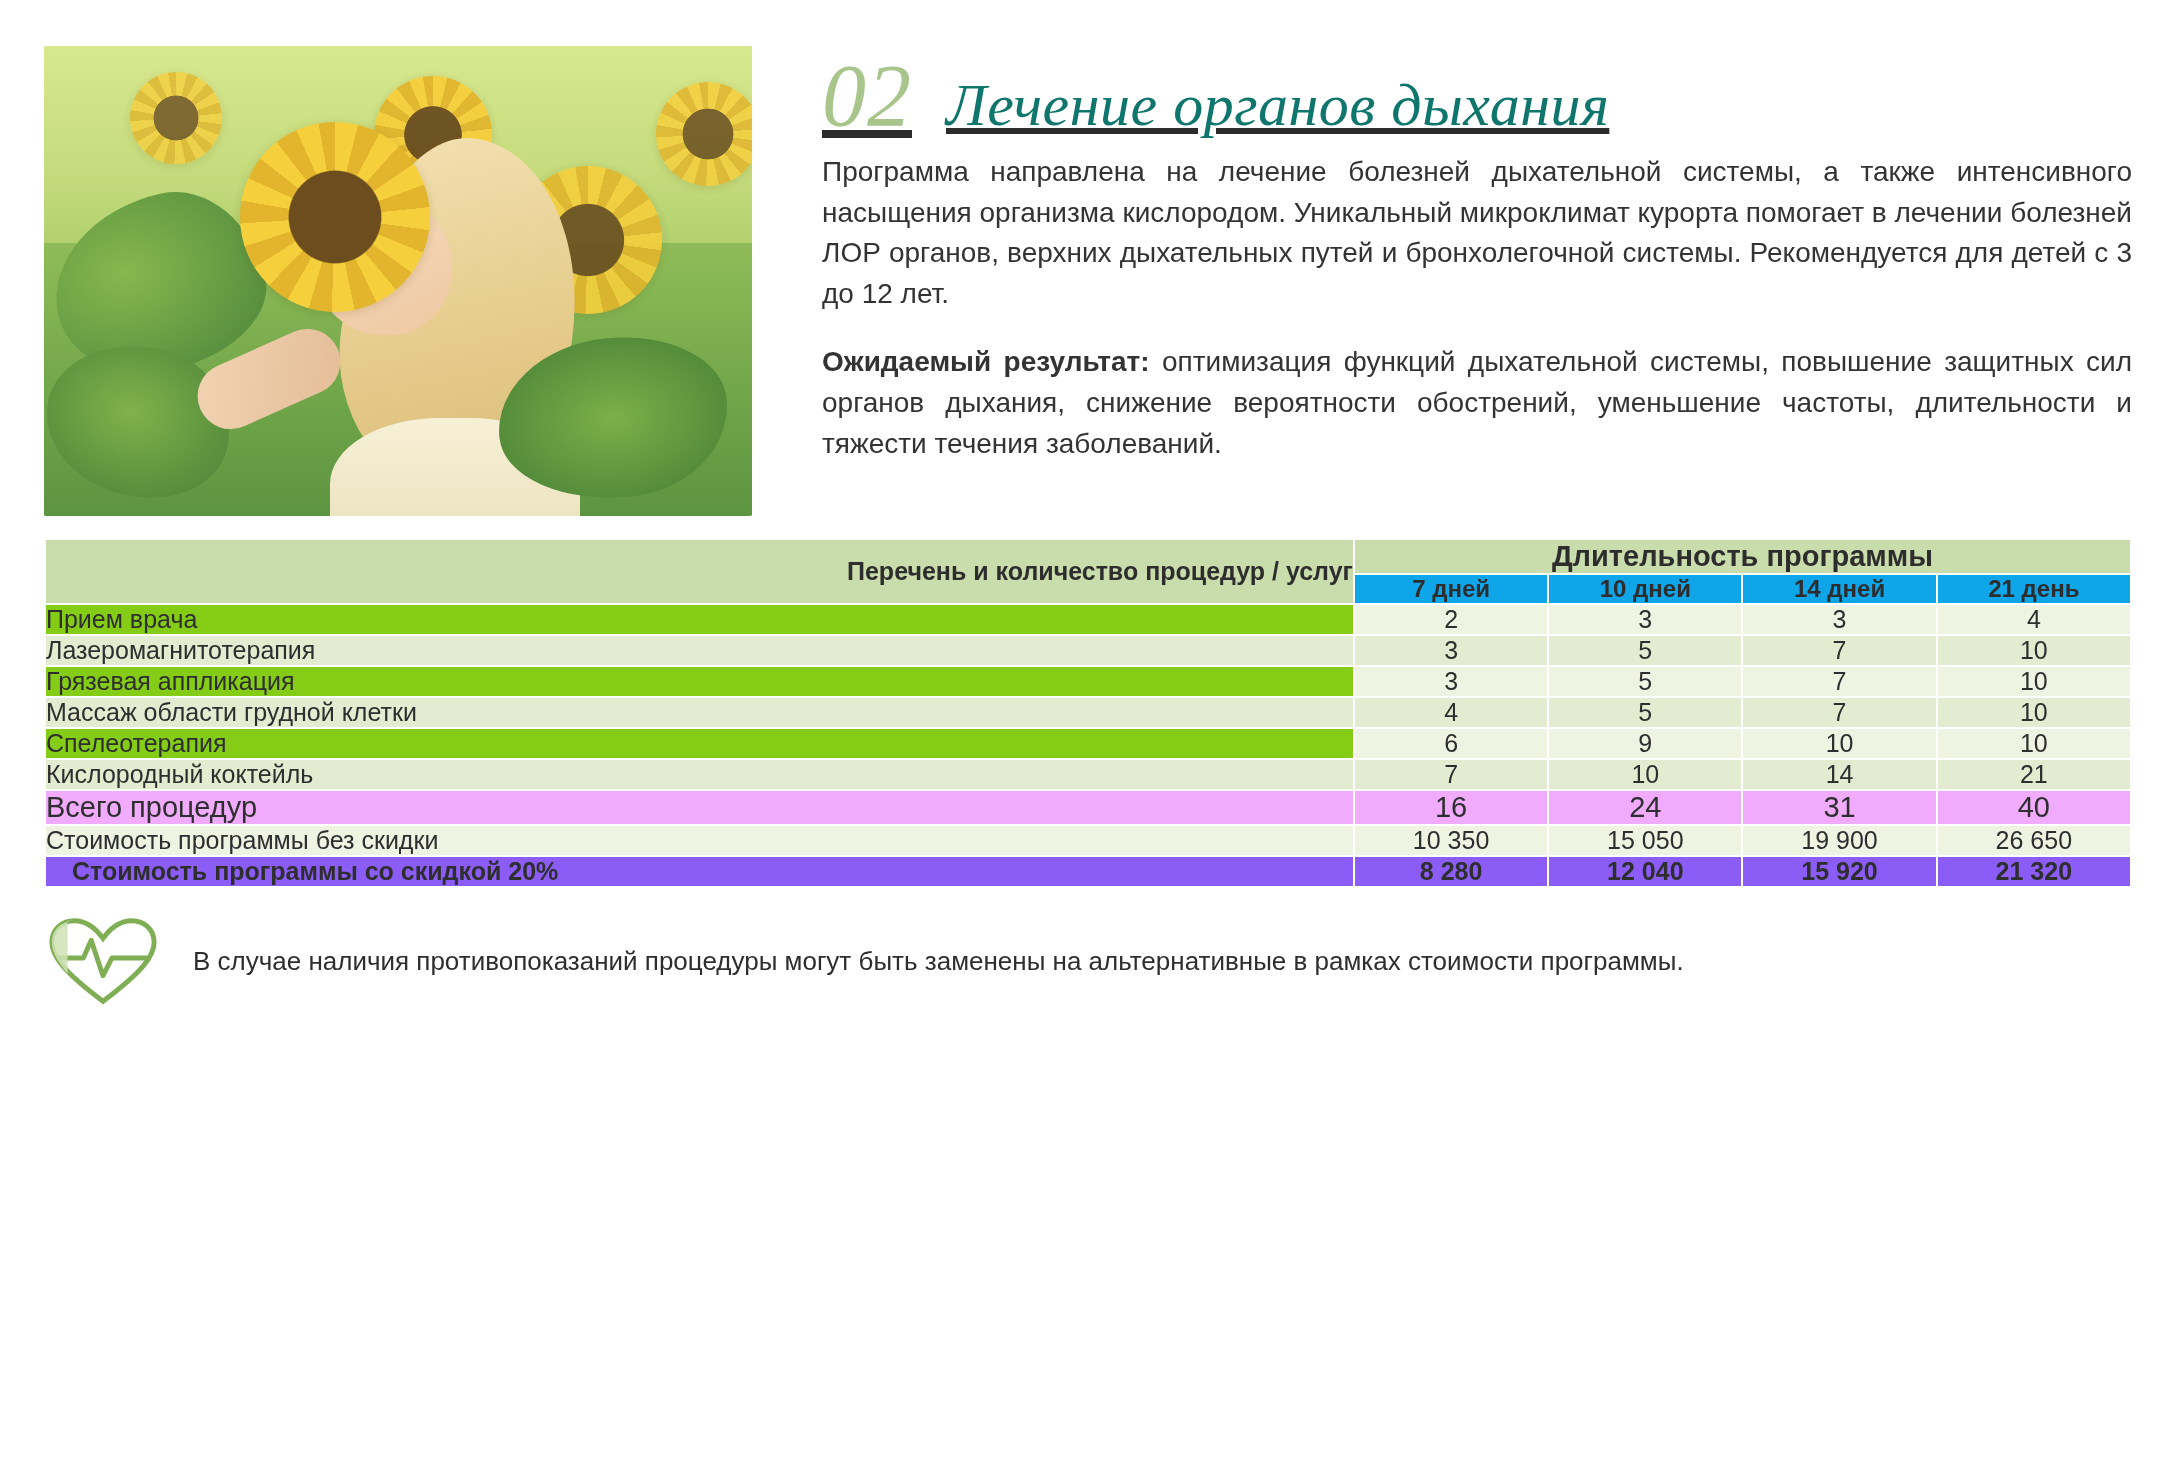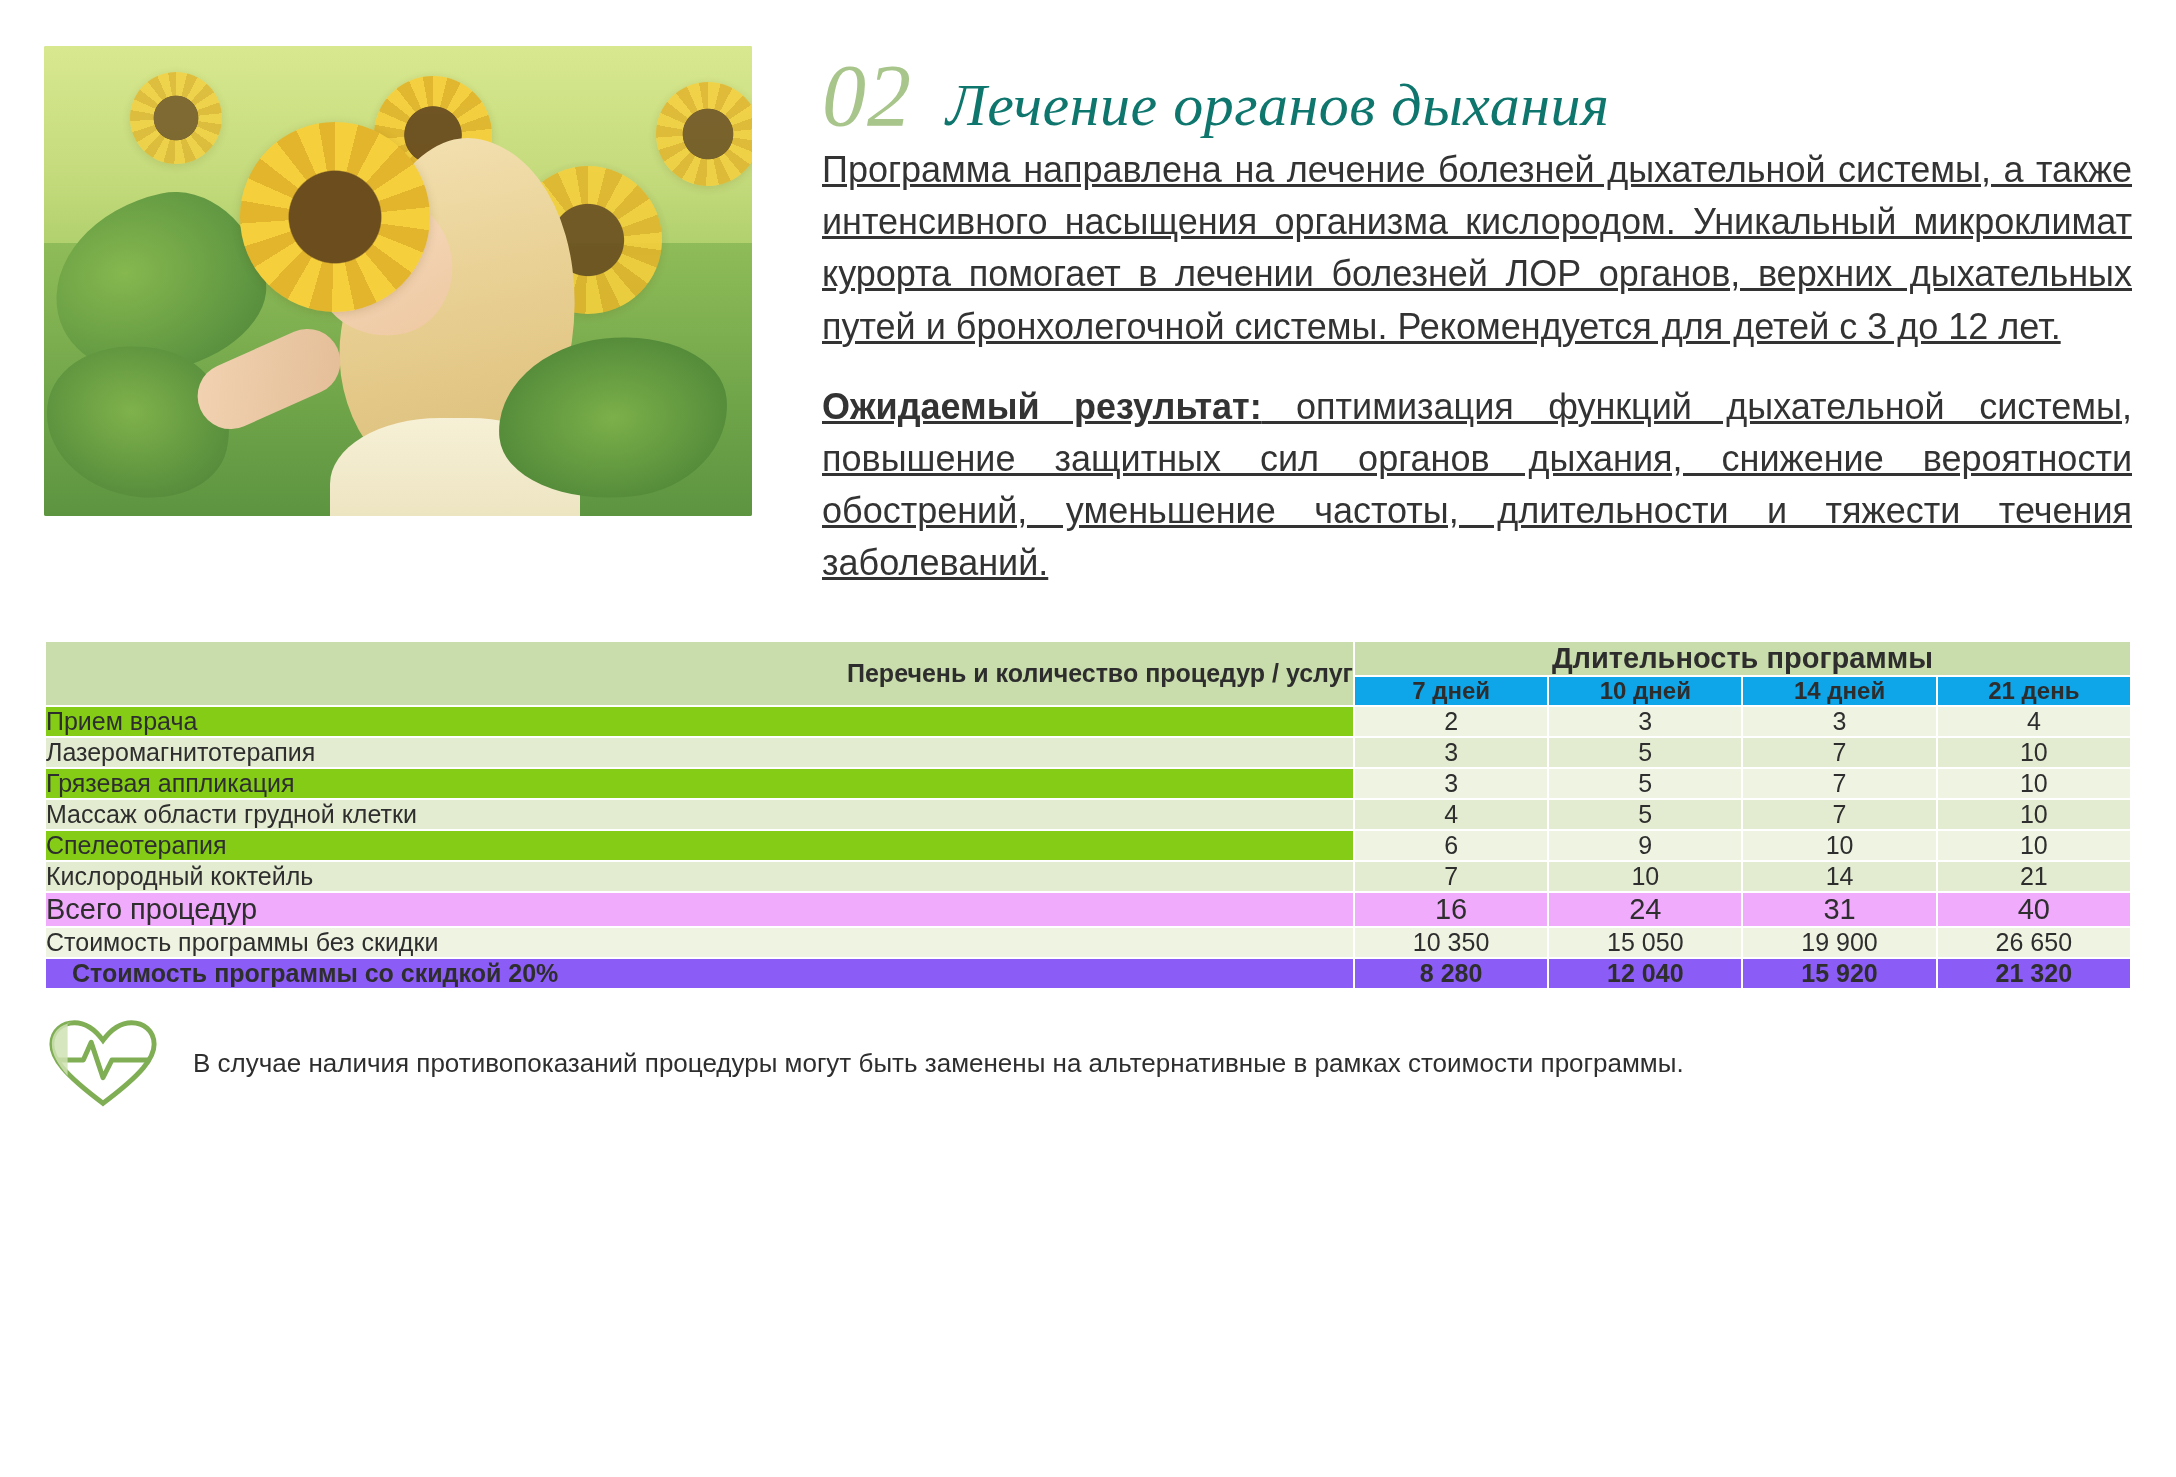--- a/index.html
+++ b/index.html
@@ -110,45 +110,45 @@
 
   .head-text {
     flex: 1 1 auto;
     padding-left: 70px;
     padding-top: 6px;
   }
   .title-row {
     display: flex;
     align-items: baseline;
     gap: 34px;
+    text-decoration: underline;
   }
   .title-num {
     font-family: "Liberation Serif", serif;
     font-style: italic;
     font-size: 88px;
     line-height: 1;
     color: #a8c58b;
     letter-spacing: 1px;
   }
   .title-text {
     font-family: "Liberation Serif", serif;
     font-style: italic;
     font-size: 60px;
     line-height: 1;
     color: #0f766e;
     letter-spacing: 0.5px;
   }
   .para {
-    font-size: 36px;
+    font-size: 28px;
     line-height: 1.45;
     text-align: justify;
     color: #333333;
-    margin: 4px 0 28px 0;
+    margin: 12px 0 28px 0;
     max-width: 1380px;
-    text-decoration: underline;
   }
   .para b {
     font-weight: bold;
   }
 
   
   .table-wrap {
     margin: 22px 44px 0 44px;
     width: calc(2176px - 88px);
   }

